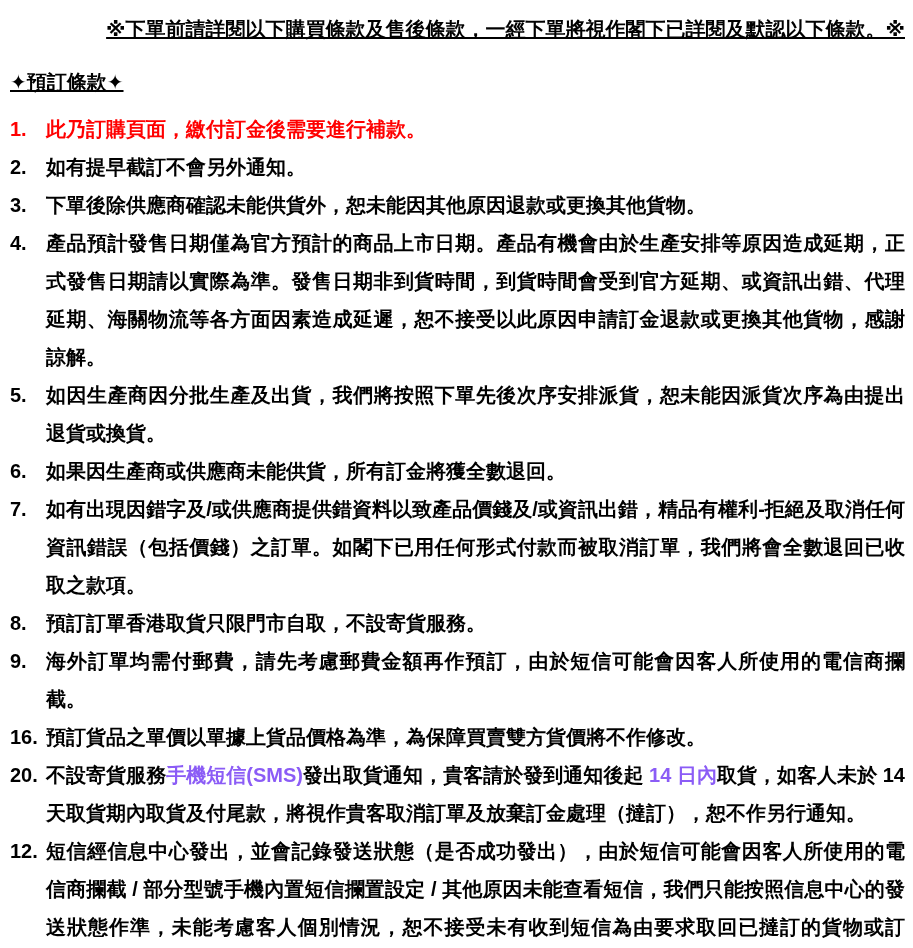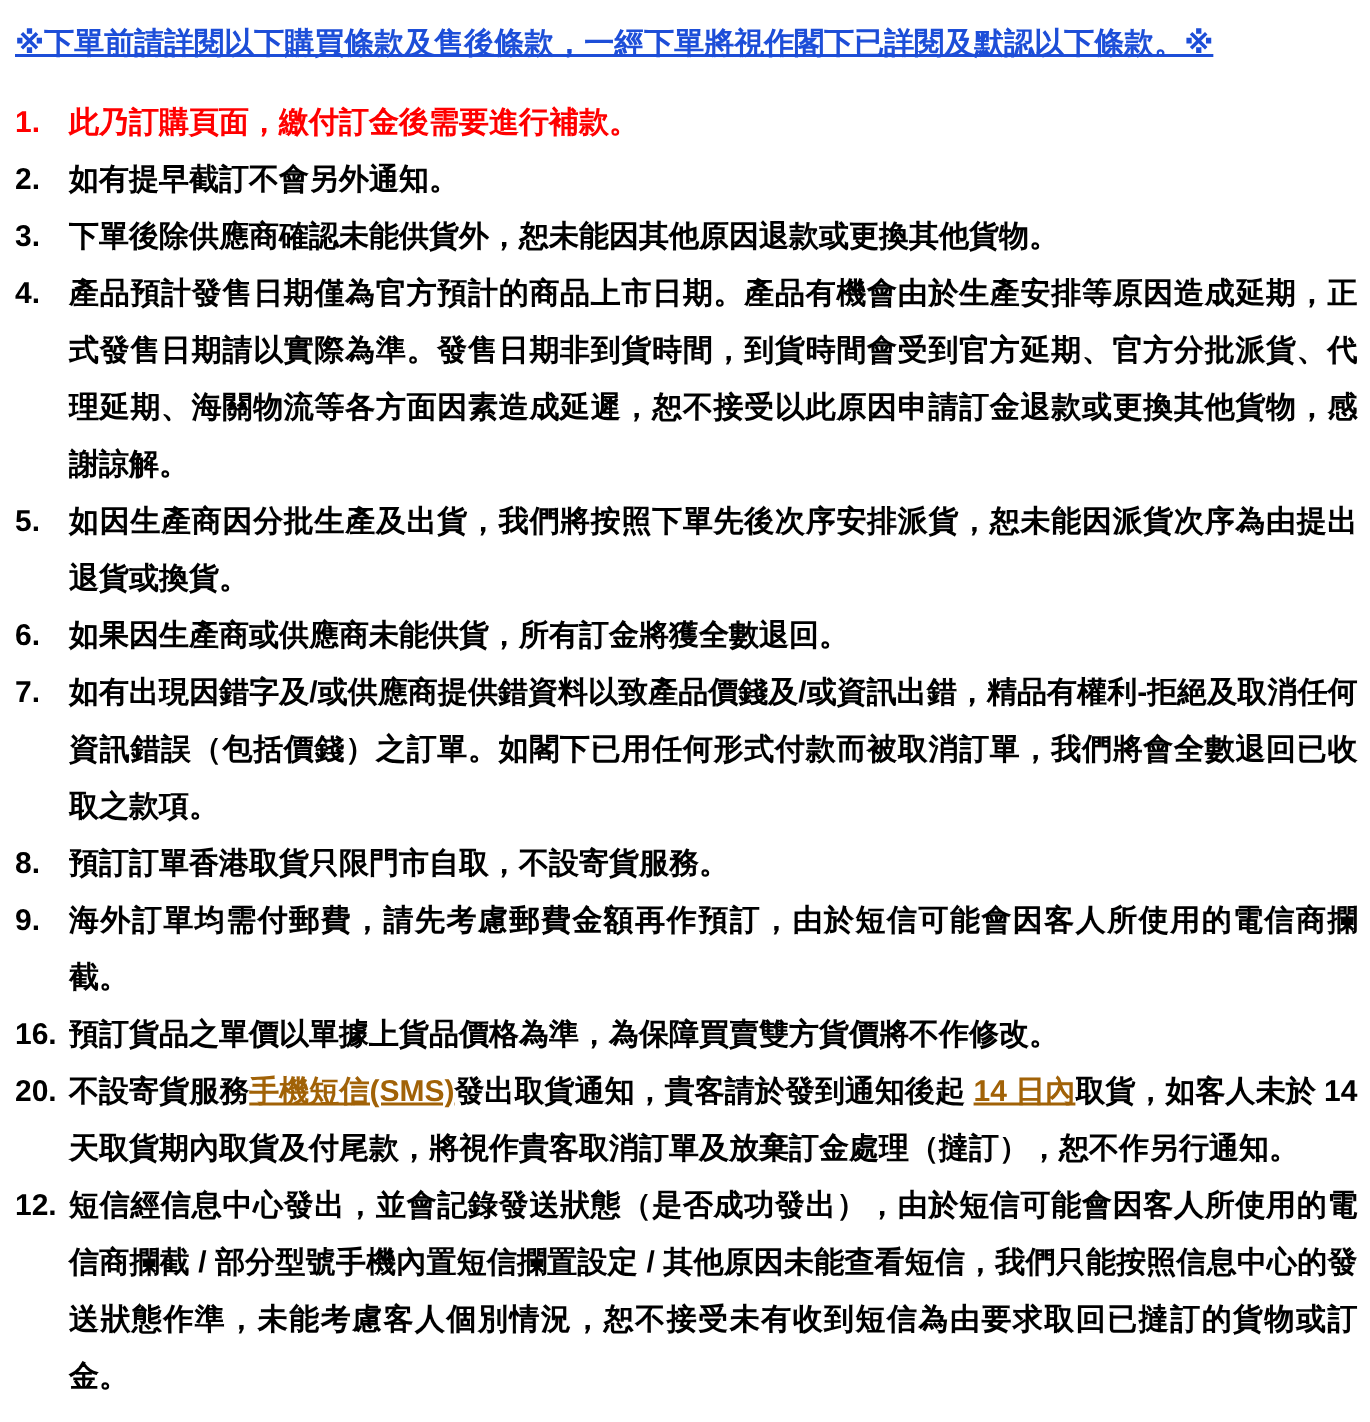--- a/index.html
+++ b/index.html
@@ -13,73 +13,73 @@
     box-sizing: border-box;
     padding: 10px 8px 12px 10px;
     font-family: "Liberation Sans", "DejaVu Sans", sans-serif;
     font-weight: 700;
     font-size: 20px;
     line-height: 38px;
     color: #000000;
     background: #ffffff;
   }
   .notice-title {
-    color: #1d4ed8;
+    color: #000000;
     text-decoration: underline;
     margin-bottom: 15px;
-    text-align: left;
+    text-align: right;
   }
   .section-header {
     text-decoration: underline;
     margin-bottom: 9px;
   }
   .term-item {
     display: flex;
     align-items: flex-start;
   }
   .term-num {
     flex: 0 0 36px;
     width: 36px;
   }
   .term-body {
     flex: 1;
     text-align: justify;
   }
   .red { color: #ff0000; }
   .red-u {
-    color: #a16207;
-    text-decoration: underline;
+    color: #8b5cf6;
   }
 </style>
 </head>
 <body>
 
 <div class="page">
 
   <div class="notice-title">※下單前請詳閱以下購買條款及售後條款，一經下單將視作閣下已詳閱及默認以下條款。※</div>
 
+  <div class="section-header">✦預訂條款✦</div>
 
   <div class="term-item">
     <span class="term-num red">1.</span>
     <span class="term-body red">此乃訂購頁面，繳付訂金後需要進行補款。</span>
   </div>
 
   <div class="term-item">
     <span class="term-num">2.</span>
     <span class="term-body">如有提早截訂不會另外通知。</span>
   </div>
 
   <div class="term-item">
     <span class="term-num">3.</span>
     <span class="term-body">下單後除供應商確認未能供貨外，恕未能因其他原因退款或更換其他貨物。</span>
   </div>
 
   <div class="term-item">
     <span class="term-num">4.</span>
-    <span class="term-body">產品預計發售日期僅為官方預計的商品上市日期。產品有機會由於生產安排等原因造成延期，正式發售日期請以實際為準。發售日期非到貨時間，到貨時間會受到官方延期、官方分批派貨、代理延期、海關物流等各方面因素造成延遲，恕不接受以此原因申請訂金退款或更換其他貨物，感謝諒解。</span>
+    <span class="term-body">產品預計發售日期僅為官方預計的商品上市日期。產品有機會由於生產安排等原因造成延期，正式發售日期請以實際為準。發售日期非到貨時間，到貨時間會受到官方延期、或資訊出錯、代理延期、海關物流等各方面因素造成延遲，恕不接受以此原因申請訂金退款或更換其他貨物，感謝諒解。</span>
   </div>
 
   <div class="term-item">
     <span class="term-num">5.</span>
     <span class="term-body">如因生產商因分批生產及出貨，我們將按照下單先後次序安排派貨，恕未能因派貨次序為由提出退貨或換貨。</span>
   </div>
 
   <div class="term-item">
     <span class="term-num">6.</span>
     <span class="term-body">如果因生產商或供應商未能供貨，所有訂金將獲全數退回。</span>

